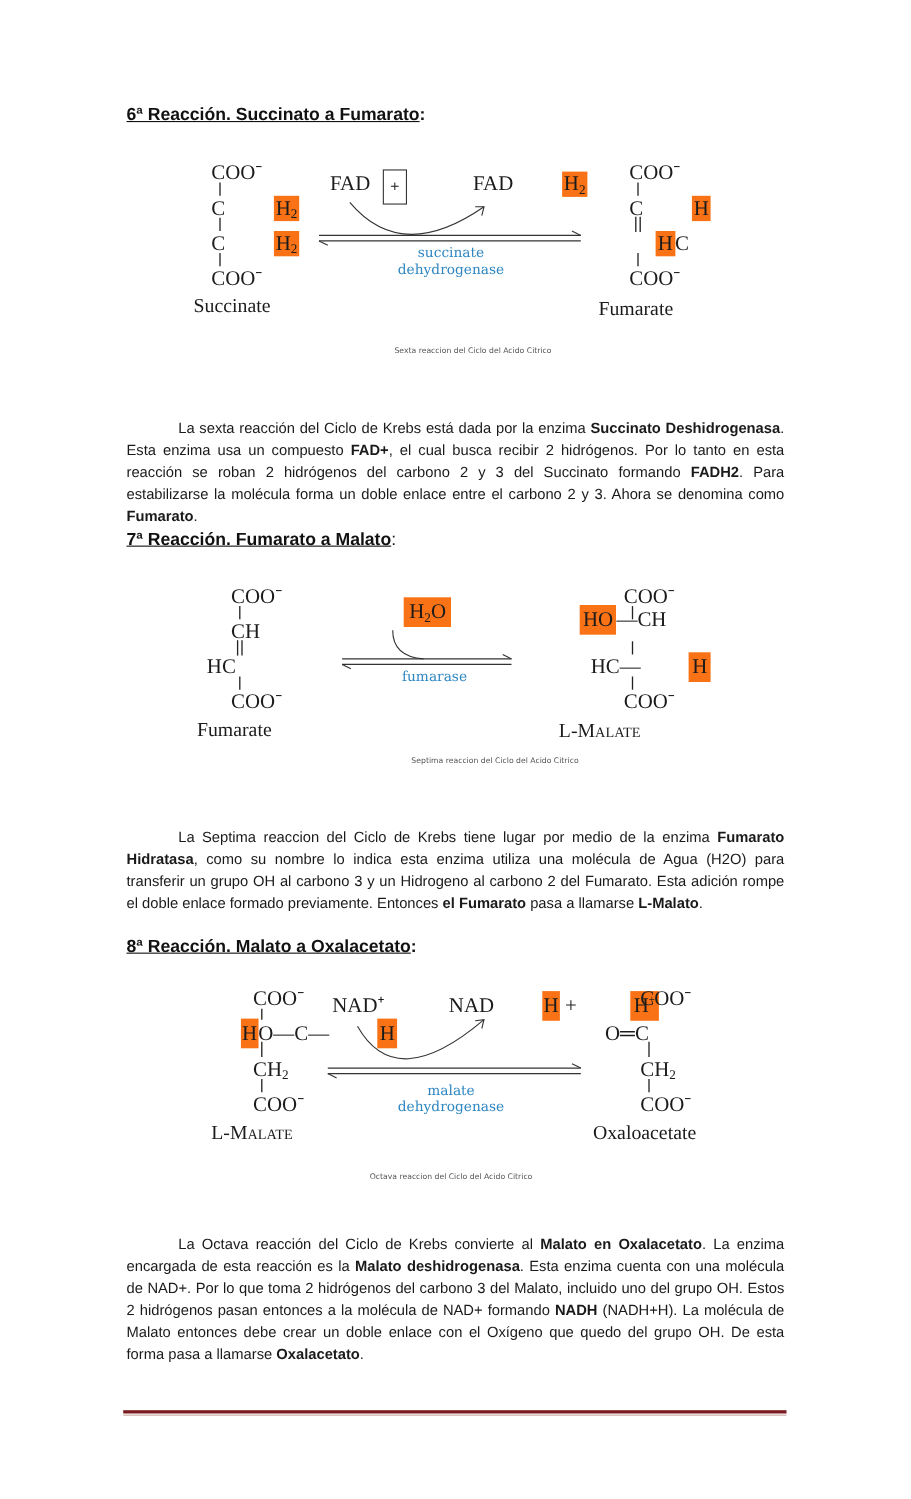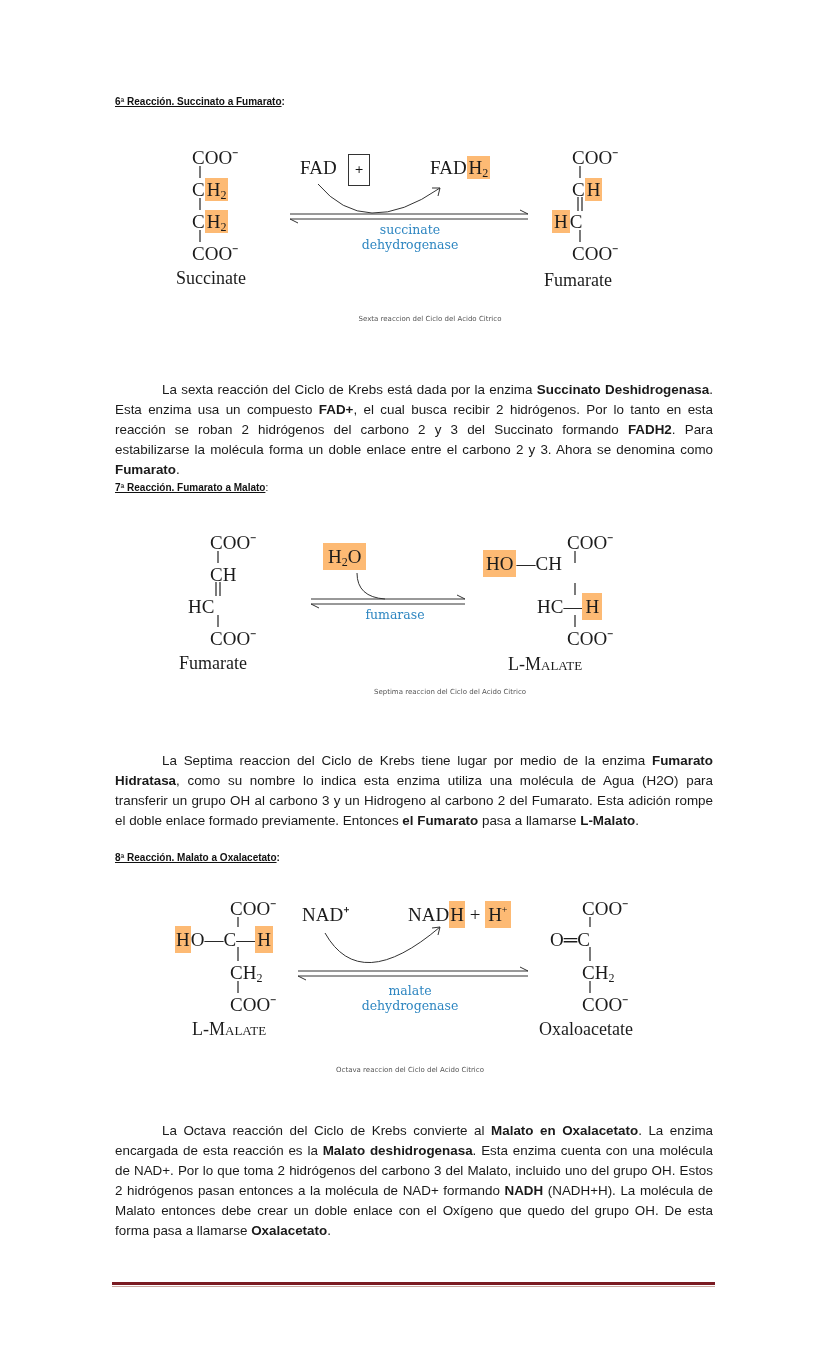--- a/index.html
+++ b/index.html
@@ -1,40 +1,40 @@
 <!DOCTYPE html>
 <html><head>
 <meta charset="utf-8">
 <style>
   html, body { margin: 0; padding: 0; background: #ffffff; }
   body { width: 828px; height: 1363px; position: relative; overflow: hidden; color: #111; }
   .page { position: absolute; left: 0; top: 0; width: 828px; height: 1363px; }
   .heading {
     position: absolute; left: 115px;
-    font-family: "Liberation Sans", sans-serif; font-weight: bold; font-size: 10px;
+    font-family: "Liberation Sans", sans-serif; font-weight: bold; font-size: 16px;
     color: #111;
   }
   .heading .u { text-decoration: underline; }
   .para {
     position: absolute; left: 115px; width: 598px;
     font-family: "Liberation Sans", sans-serif; font-size: 13.4px; line-height: 20px;
     text-align: justify; color: #1a1a1a; margin-top: 23px;
   }
   .para .indent { display: inline-block; width: 47px; }
   .para b { font-weight: bold; }
   .caption {
     position: absolute; font-family: "DejaVu Sans", sans-serif; font-size: 7px; color: #555;
     text-align: center;
   }
   .fig { position: absolute; }
   .fig svg { position: absolute; left: 0; top: 0; overflow: visible; }
   .m { position: absolute; font-family: "Liberation Serif", serif; font-size: 19px; color: #1b1b1b; white-space: nowrap; line-height: 1; }
   .m sub { font-size: 12px; vertical-align: -3px; }
   .m sup { font-size: 10px; vertical-align: 8px; }
-  .hl { background: #fdba74; padding: 1px 2px; }
+  .hl { background: #f97316; padding: 1px 2px; margin-left: 44px; }
   .name { position: absolute; font-family: "Liberation Serif", serif; font-size: 18px; color: #1b1b1b; white-space: nowrap; }
   .enz { position: absolute; font-family: "DejaVu Serif", serif; font-size: 12.5px; color: #2e86c1; text-align: center; line-height: 15px; white-space: nowrap; }
   .footer-rule1 { position: absolute; left: 112px; width: 603px; top: 1282px; height: 3px; background: #7a1b22; }
   .footer-rule2 { position: absolute; left: 112px; width: 603px; top: 1286px; height: 1px; background: #c9a7a0; }
   .footer-left, .footer-right {
     position: absolute; top: 1360px; font-family: "Liberation Serif", serif; font-size: 13.5px; color: #222;
   }
   .footer-left { left: 114px; }
   .footer-right { right: 125px; }
   .box { position: absolute; border: 1px solid #333; width: 20px; height: 30px; text-align: center; font-size: 11px; line-height: 30px; font-family: "DejaVu Sans", sans-serif; }

